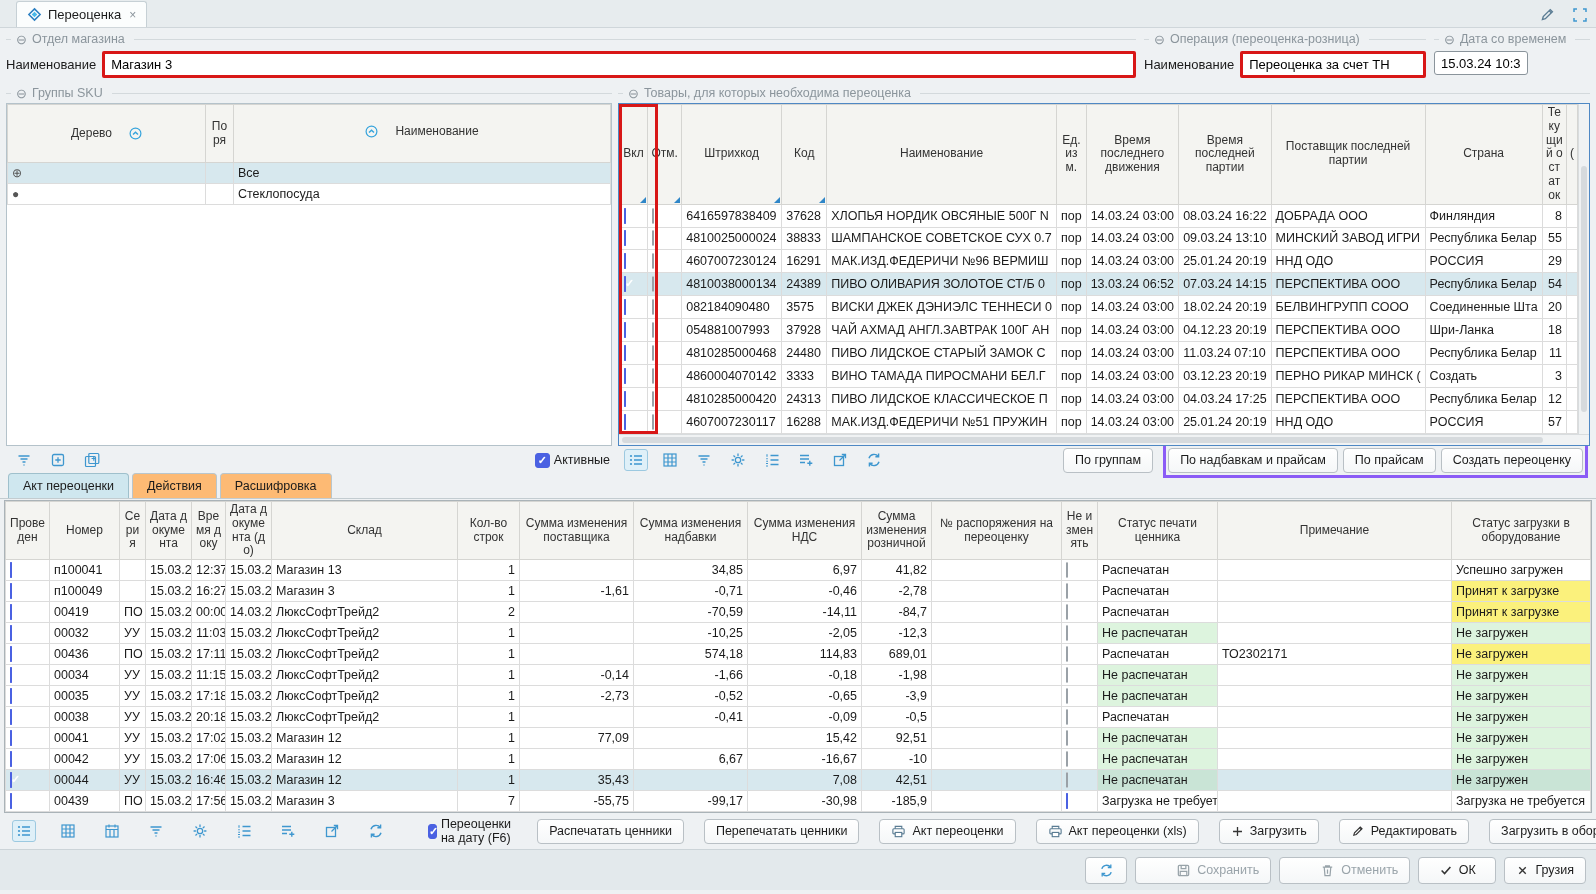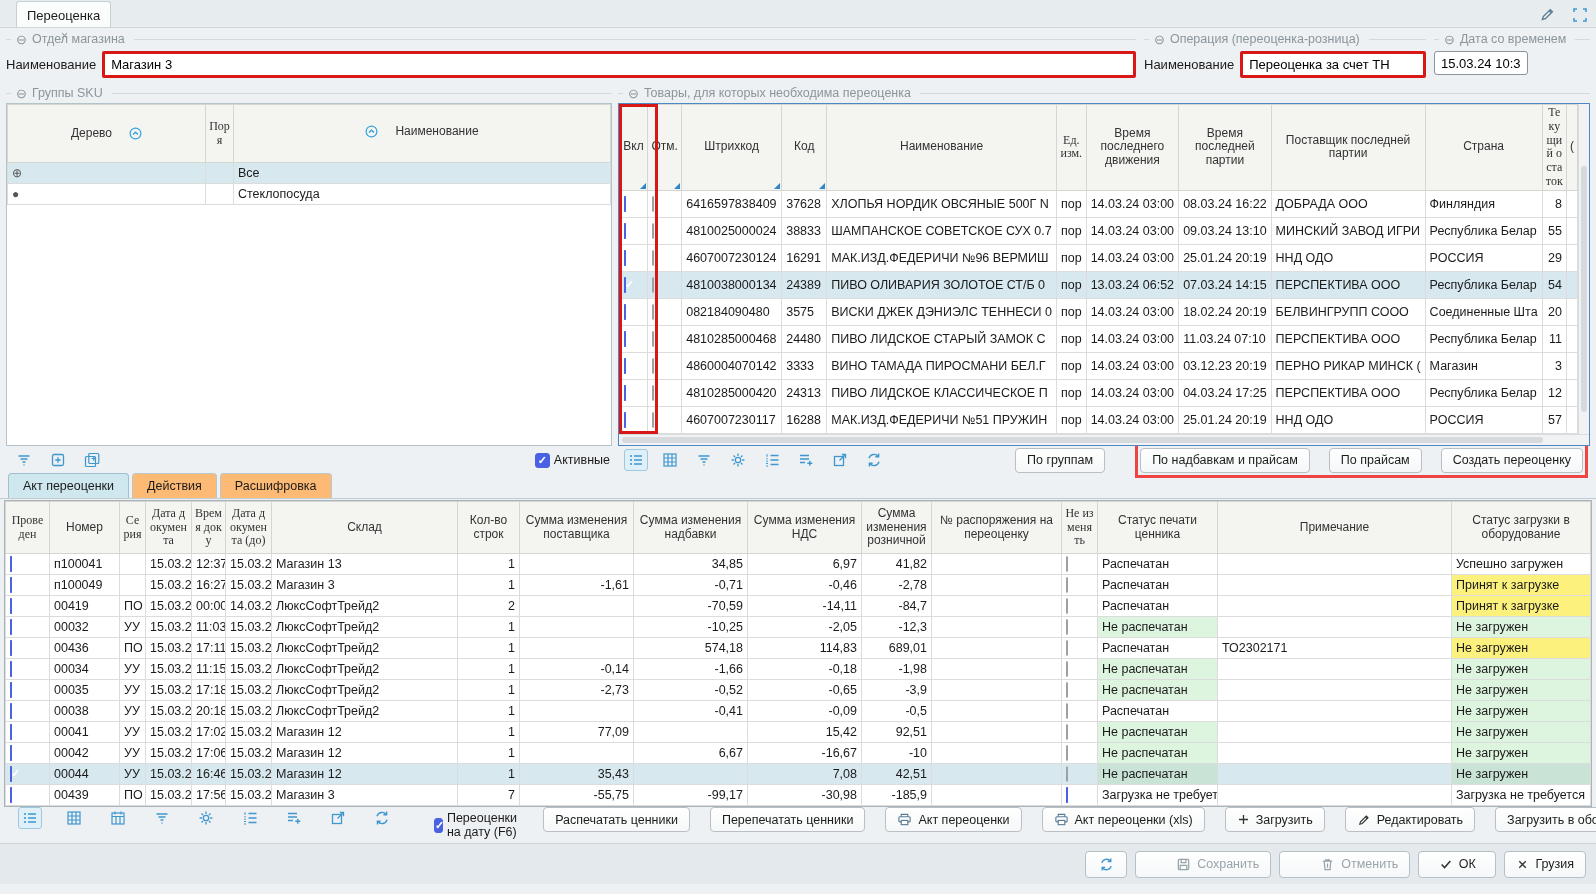--- a/index.html
+++ b/index.html
@@ -1,21 +1,21 @@
 <!DOCTYPE html>
 <html><head>
 <meta charset="utf-8">
 <style>
   * { box-sizing: border-box; margin: 0; padding: 0; }
   html,body { width:1596px; height:894px; overflow:hidden; }
   body { font-family:"Liberation Sans", sans-serif; font-size:12.5px; color:#1b1b1b; background:#eef1f3; position:relative; }
 
   
   .tabbar { height:28px; background:#e7ecee; border-bottom:1px solid #cfd6da; display:flex; align-items:flex-end; padding:0 8px 0 16px; }
-  .doctab { height:26px; display:flex; align-items:center; gap:6px; background:#fbfdfd; border:1px solid #c6d0d5; border-bottom:none; border-radius:3px 3px 0 0; padding:0 10px; font-size:13px;flex-direction:column; }
+  .doctab { height:26px; display:flex; align-items:center; gap:6px; background:#fbfdfd; border:1px solid #c6d0d5; border-bottom:none; border-radius:3px 3px 0 0; padding:12px 10px; font-size:13px; }
   .doctab .tabx { color:#8b959c; font-size:12px; margin-left:2px; cursor:pointer; }
   .tabbar-right { margin-left:auto; display:flex; align-items:center; gap:16px; padding-bottom:4px; }
   .tabbar-right svg { cursor:pointer; }
 
   
   .toprow { height:56px; display:flex; gap:8px; padding:2px 6px 0 6px; }
   .group { display:flex; flex-direction:column; }
   .group.dept { flex:1; }
   .group.op   { width:282px; }
   .group.dt   { width:156px; }
@@ -34,21 +34,21 @@
   .panel.left  { width:606px; }
   .panel.right { flex:1; min-width:0; }
   .tablebox { background:#fff; border:1px solid #b4c2ca; flex:1; margin-top:1px; overflow:hidden; position:relative; }
   .panel.right .tablebox { border:1px solid #4e88c4; display:flex; flex-direction:column; }
 
   table { border-collapse:collapse; table-layout:fixed; width:100%; }
   th { background:#f4f4f1; font-weight:normal; font-size:12px; color:#333; border:1px solid #d5d5d2; text-align:center; vertical-align:middle; padding:1px 3px; overflow:hidden; position:relative; line-height:1.15; }
   td { border:1px solid #dcdcdc; height:20px; line-height:20px; padding:0 4px; overflow:hidden; white-space:nowrap; font-size:12.5px; background:#fff; }
   tr.sel td { background:#d7e8ee; }
   td.num { text-align:right; }
-  th.ba { word-break:break-all;font-family:Liberation Serif, serif; }
+  th.ba { word-break:break-all; }
   th.nb { word-break:normal; }
   .tri::after { content:""; position:absolute; right:1px; bottom:1px; border-left:6px solid transparent; border-bottom:6px solid #2f86c8; }
 
   
   .cb { width:15px; height:15px; border:1px solid #9aa1a7; border-radius:3px; background:#fff; margin:0 auto; position:relative; cursor:pointer; }
   .cb.on { background:#4a61e2; border-color:#4a61e2; }
   .cb.on::after { content:"✓"; position:absolute; left:0; right:0; top:-1px; text-align:center; color:#fff; font-size:11px; font-weight:bold; line-height:15px; }
   .cbrow { display:flex; align-items:center; gap:4px; }
   .cbrow .cb { margin:0; }
   .cbrow label { font-size:12.5px; }
@@ -69,36 +69,36 @@
 
   
   .ptools { height:26px; display:flex; align-items:center; gap:10px; padding:2px 2px 0 6px; }
   .iconbtn { width:24px; height:22px; display:flex; align-items:center; justify-content:center; border-radius:3px; cursor:pointer; color:#3e97cf; flex:none; }
   .iconbtn.active { background:#dff0f8; border:1px solid #9cc9e0; }
   .spacer { flex:1; }
 
   
   .btn { height:25px; display:inline-flex; align-items:center; justify-content:center; gap:6px; padding:0 11px; background:linear-gradient(#ffffff,#f5f7f8); border:1px solid #b9c0c5; border-radius:4px; font-family:inherit; font-size:12.5px; color:#1c1c1c; cursor:pointer; white-space:nowrap; }
   .btn:disabled, .btn.disabled { color:#9aa4aa;padding-left:40px; }
-  .redgroup { border:3px solid #ef4444; display:flex; gap:19px; padding:2px;margin-left:20px; }
+  .redgroup { border:3px solid #8b5cf6; display:flex; gap:5px; padding:2px; }
 
   
   .acttabs { height:27px; display:flex; align-items:flex-end; gap:3px; padding:0 8px; border-bottom:1px solid #c3ccd0; }
   .atab { height:25px; display:flex; align-items:center; padding:0 14px; background:#fdba74; border:1px solid #b9c6cc; border-bottom:none; border-radius:4px 4px 0 0; font-size:12.5px; cursor:pointer; }
   .atab.active { background:#cfe7ef; border-color:#9fc0cc; }
 
   
   .actswrap { margin:1px 4px 0 4px; border:1px solid #aab3b8; background:#fff; }
   .acts thead th { height:52px; }
   td.green { background:#ddf4de; }
   td.yellow { background:#fbf17c; }
   tr.sel td.green { background:#c9e4d6; }
 
   
-  .btoolbar { height:36px; display:flex; gap:20px; padding:0 18px; }
+  .btoolbar { height:36px; display:flex; align-items:center; gap:20px; padding:0 12px; }
   .footer { height:41px; background:#e3e9ec; border-top:1px solid #ccd4d8; display:flex; align-items:center; justify-content:flex-end; gap:8px; padding:0 10px; }
   .footer .btn { height:27px; }
   .icblue { color:#3e97cf; } .icgray { color:#98a3a9; } .icdark { color:#333; } .icslate { color:#5a7c93; }
 </style>
 </head>
 <body>
 
 <svg width="0" height="0" style="position:absolute">
   <defs>
     <symbol id="ic-diamond" viewBox="0 0 16 16">
@@ -412,20 +412,34 @@
                 <td>14.03.24 03:00</td>
                 <td>18.02.24 20:19</td>
                 <td>БЕЛВИНГРУПП СООО</td>
                 <td>Соединенные Шта</td>
                 <td class="num">20</td>
                 <td></td>
               </tr>
               <tr>
                 <td><span class="cb on"></span></td>
                 <td><span class="cb"></span></td>
+                <td>054881007993</td>
+                <td>37928</td>
+                <td>ЧАЙ АХМАД АНГЛ.ЗАВТРАК 100Г АН</td>
+                <td>пор</td>
+                <td>14.03.24 03:00</td>
+                <td>04.12.23 20:19</td>
+                <td>ПЕРСПЕКТИВА ООО</td>
+                <td>Шри-Ланка</td>
+                <td class="num">18</td>
+                <td></td>
+              </tr>
+              <tr>
+                <td><span class="cb on"></span></td>
+                <td><span class="cb"></span></td>
                 <td>4810285000468</td>
                 <td>24480</td>
                 <td>ПИВО ЛИДСКОЕ СТАРЫЙ ЗАМОК С</td>
                 <td>пор</td>
                 <td>14.03.24 03:00</td>
                 <td>11.03.24 07:10</td>
                 <td>ПЕРСПЕКТИВА ООО</td>
                 <td>Республика Белар</td>
                 <td class="num">11</td>
                 <td></td>
@@ -433,21 +447,21 @@
               <tr>
                 <td><span class="cb on"></span></td>
                 <td><span class="cb"></span></td>
                 <td>4860004070142</td>
                 <td>3333</td>
                 <td>ВИНО ТАМАДА ПИРОСМАНИ БЕЛ.Г</td>
                 <td>пор</td>
                 <td>14.03.24 03:00</td>
                 <td>03.12.23 20:19</td>
                 <td>ПЕРНО РИКАР МИНСК (</td>
-                <td>Магазин</td>
+                <td>Создать</td>
                 <td class="num">3</td>
                 <td></td>
               </tr>
               <tr>
                 <td><span class="cb on"></span></td>
                 <td><span class="cb"></span></td>
                 <td>4810285000420</td>
                 <td>24313</td>
                 <td>ПИВО ЛИДСКОЕ КЛАССИЧЕСКОЕ П</td>
                 <td>пор</td>

